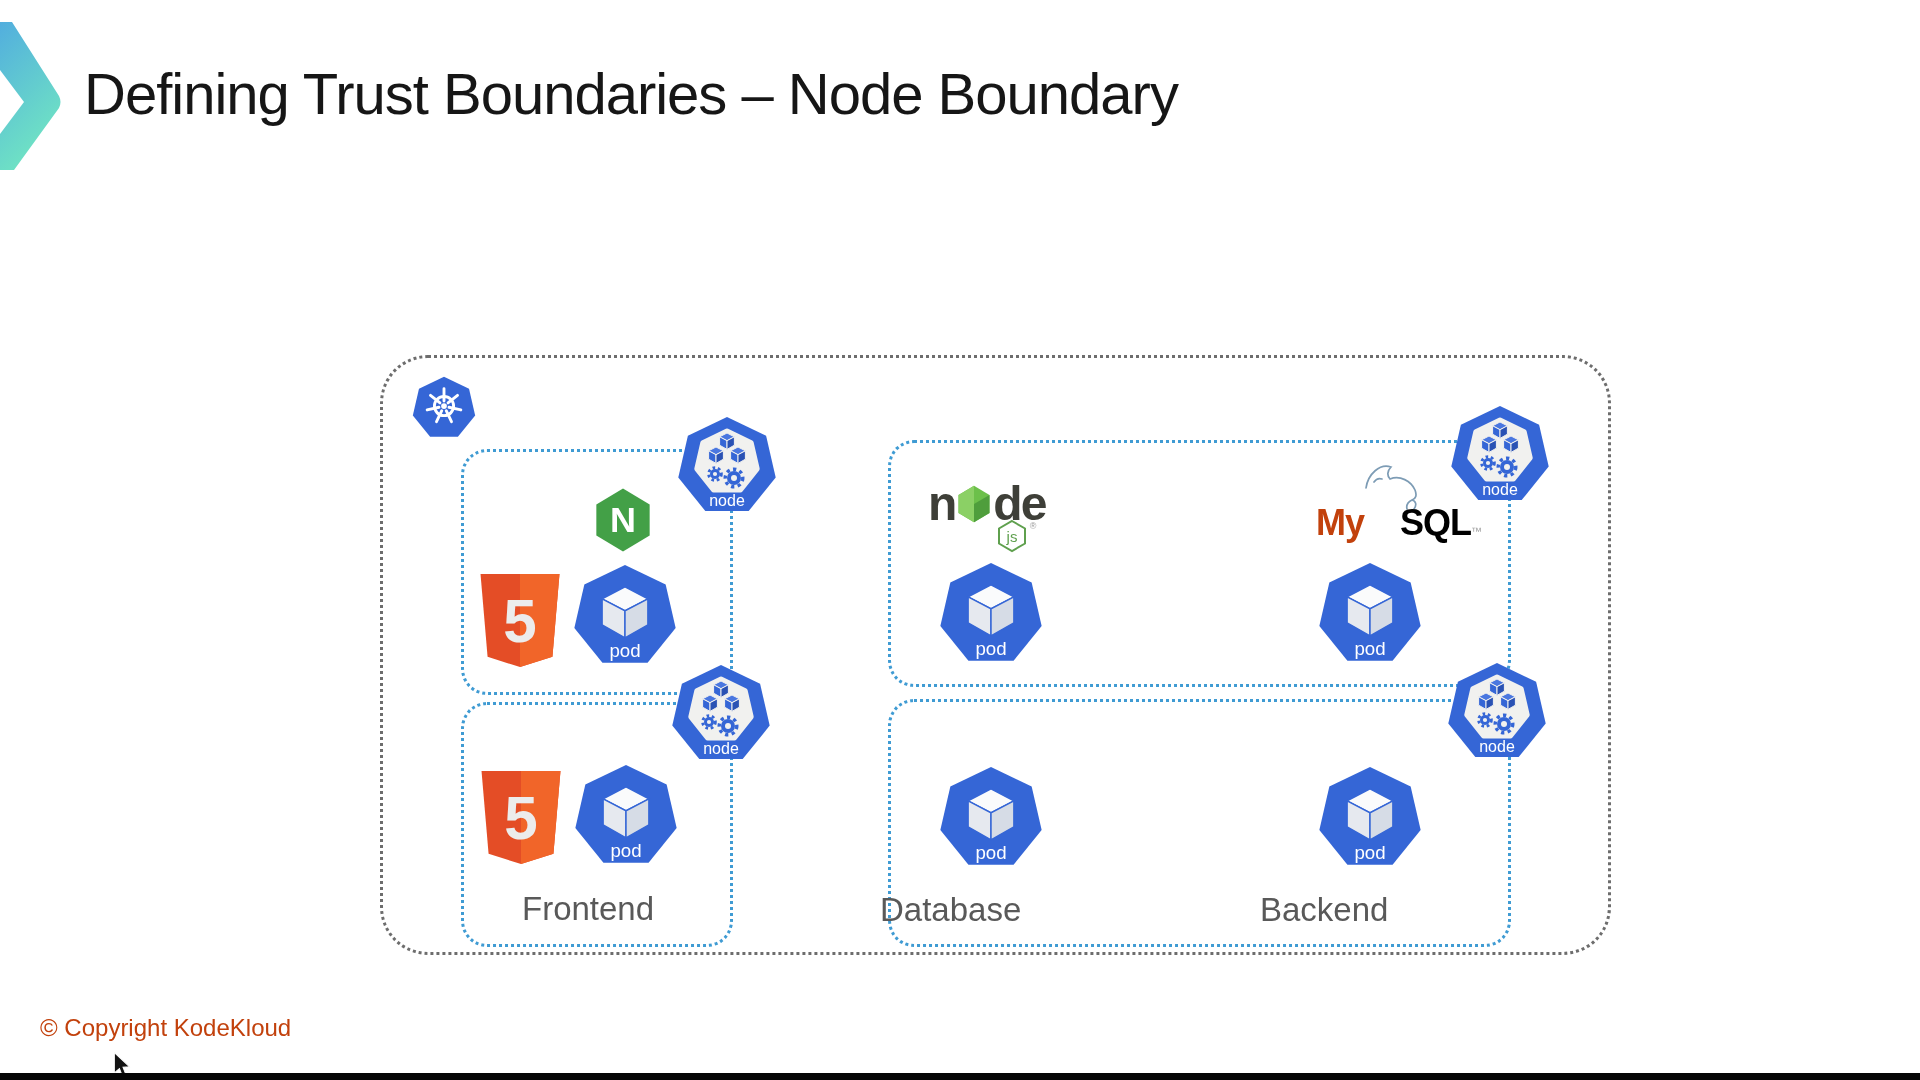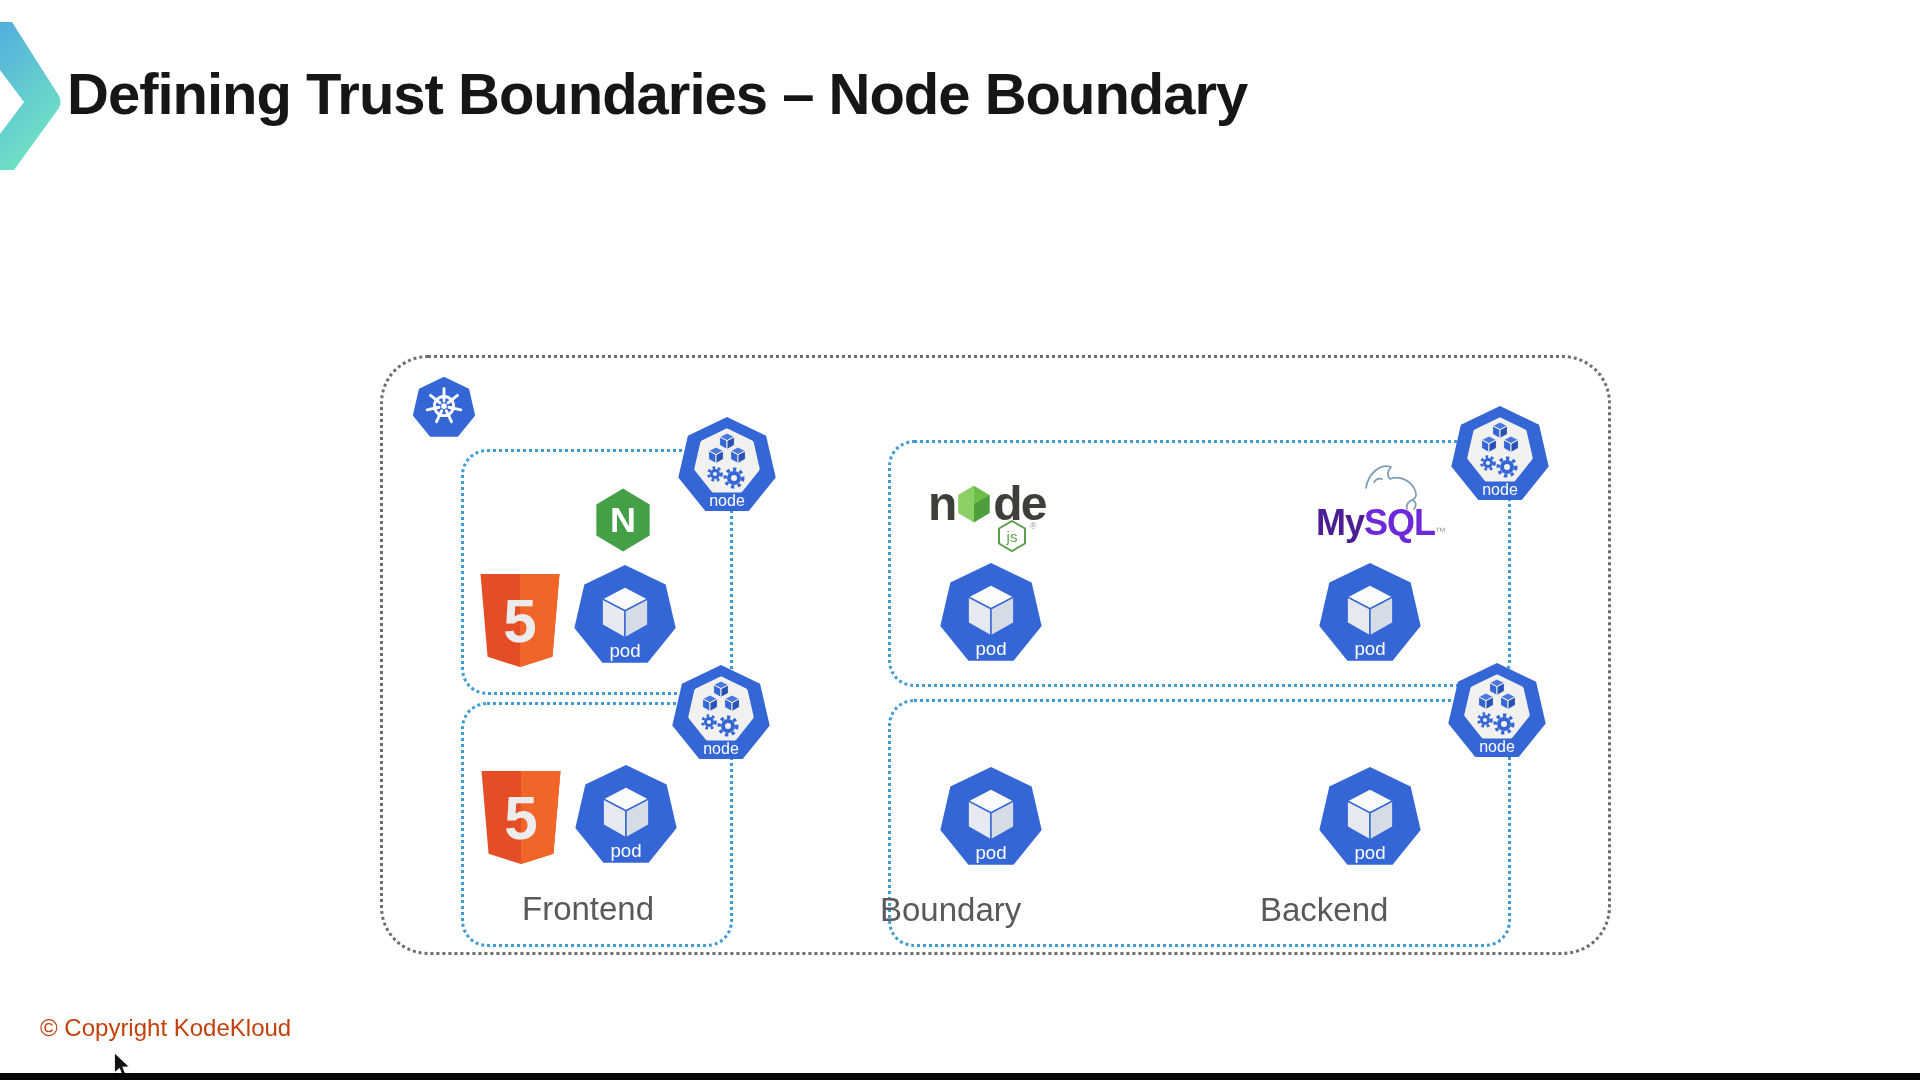--- a/index.html
+++ b/index.html
@@ -6,22 +6,22 @@
   body{
     width:1920px;height:1080px;position:relative;overflow:hidden;
     background:#ffffff;
     font-family:"Liberation Sans", sans-serif;
   }
   .abs{position:absolute;}
 
   
   .brand-chevron{left:0;top:22px;width:62px;height:148px;}
   .page-title{
-    left:67px;top:62px;width:1500px;
-    font-size:58px;font-weight:700;color:#161616;letter-spacing:-1px;
+    left:84px;top:62px;width:1500px;
+    font-size:58px;font-weight:400;color:#161616;letter-spacing:-1px;
     line-height:1.12;
   }
 
   
   .cluster-boundary{
     left:380px;top:355px;width:1225px;height:594px;
     border:3px dotted #6d6d6d;border-radius:48px;
   }
   .node-boundary{
     border:3px dotted #3f9bd3;border-radius:26px;
@@ -43,22 +43,22 @@
   .nodejs-logo{left:928px;top:479px;width:140px;height:76px;}
   .njs-row{display:flex;align-items:center;height:50px;}
   .njs-letter{font-size:48px;font-weight:700;color:#3e3f38;letter-spacing:-2px;line-height:50px;}
   .njs-hex{margin:0 1px;}
   .njs-badge{position:absolute;left:68px;top:40px;width:46px;height:36px;}
 
   
   .mysql-logo{left:1314px;top:458px;width:130px;height:86px;}
   .mysql-dolphin{position:absolute;left:46px;top:0;width:76px;height:52px;}
   .mysql-text{position:absolute;left:2px;top:44px;font-size:36px;font-weight:600;letter-spacing:-1px;white-space:nowrap;}
-  .mysql-my{color:#4c1d95;margin-top:42px;}
-  .mysql-sql{color:#6d28d9;}
+  .mysql-my{color:#c2410c;margin-top:42px;}
+  .mysql-sql{color:#000000;margin-left:36px;}
   .mysql-tm{font-size:11px;color:#9a9a9a;font-weight:400;vertical-align:baseline;}
 
   .footer-copyright{
     left:40px;top:1014px;font-size:24px;color:#c2410c;
   }
   .bottom-bar{
     left:0;bottom:0;width:1920px;height:7px;background:#060606;
   }
   .mouse-cursor{left:112px;top:1052px;width:20px;height:28px;}
 </style>
@@ -210,20 +210,20 @@
   </svg>
 
 <svg class="abs" style="left:939px;top:766px;width:104px;height:104px">
     <use href="#sym-pod"></use>
   </svg>
 <svg class="abs" style="left:1318px;top:766px;width:104px;height:104px">
     <use href="#sym-pod"></use>
   </svg>
 
 <div class="abs zone-label" style="left:522px;top:890px">Frontend</div>
-<div class="abs zone-label" style="left:880px;top:891px">Boundary</div>
+<div class="abs zone-label" style="left:880px;top:891px">Database</div>
 <div class="abs zone-label" style="left:1260px;top:891px">Backend</div>
 
 <div class="abs footer-copyright">© Copyright KodeKloud</div>
 <svg class="abs mouse-cursor" viewBox="0 0 14 22">
   <path d="M1,0.5 L1,16.5 L5,13 L7.6,19.8 L10.4,18.6 L7.8,12 L13,11.6 Z" fill="#131313" stroke="#fafafa" stroke-width="0.8"></path>
 </svg>
 <div class="abs bottom-bar"></div>
 
 </body></html>

